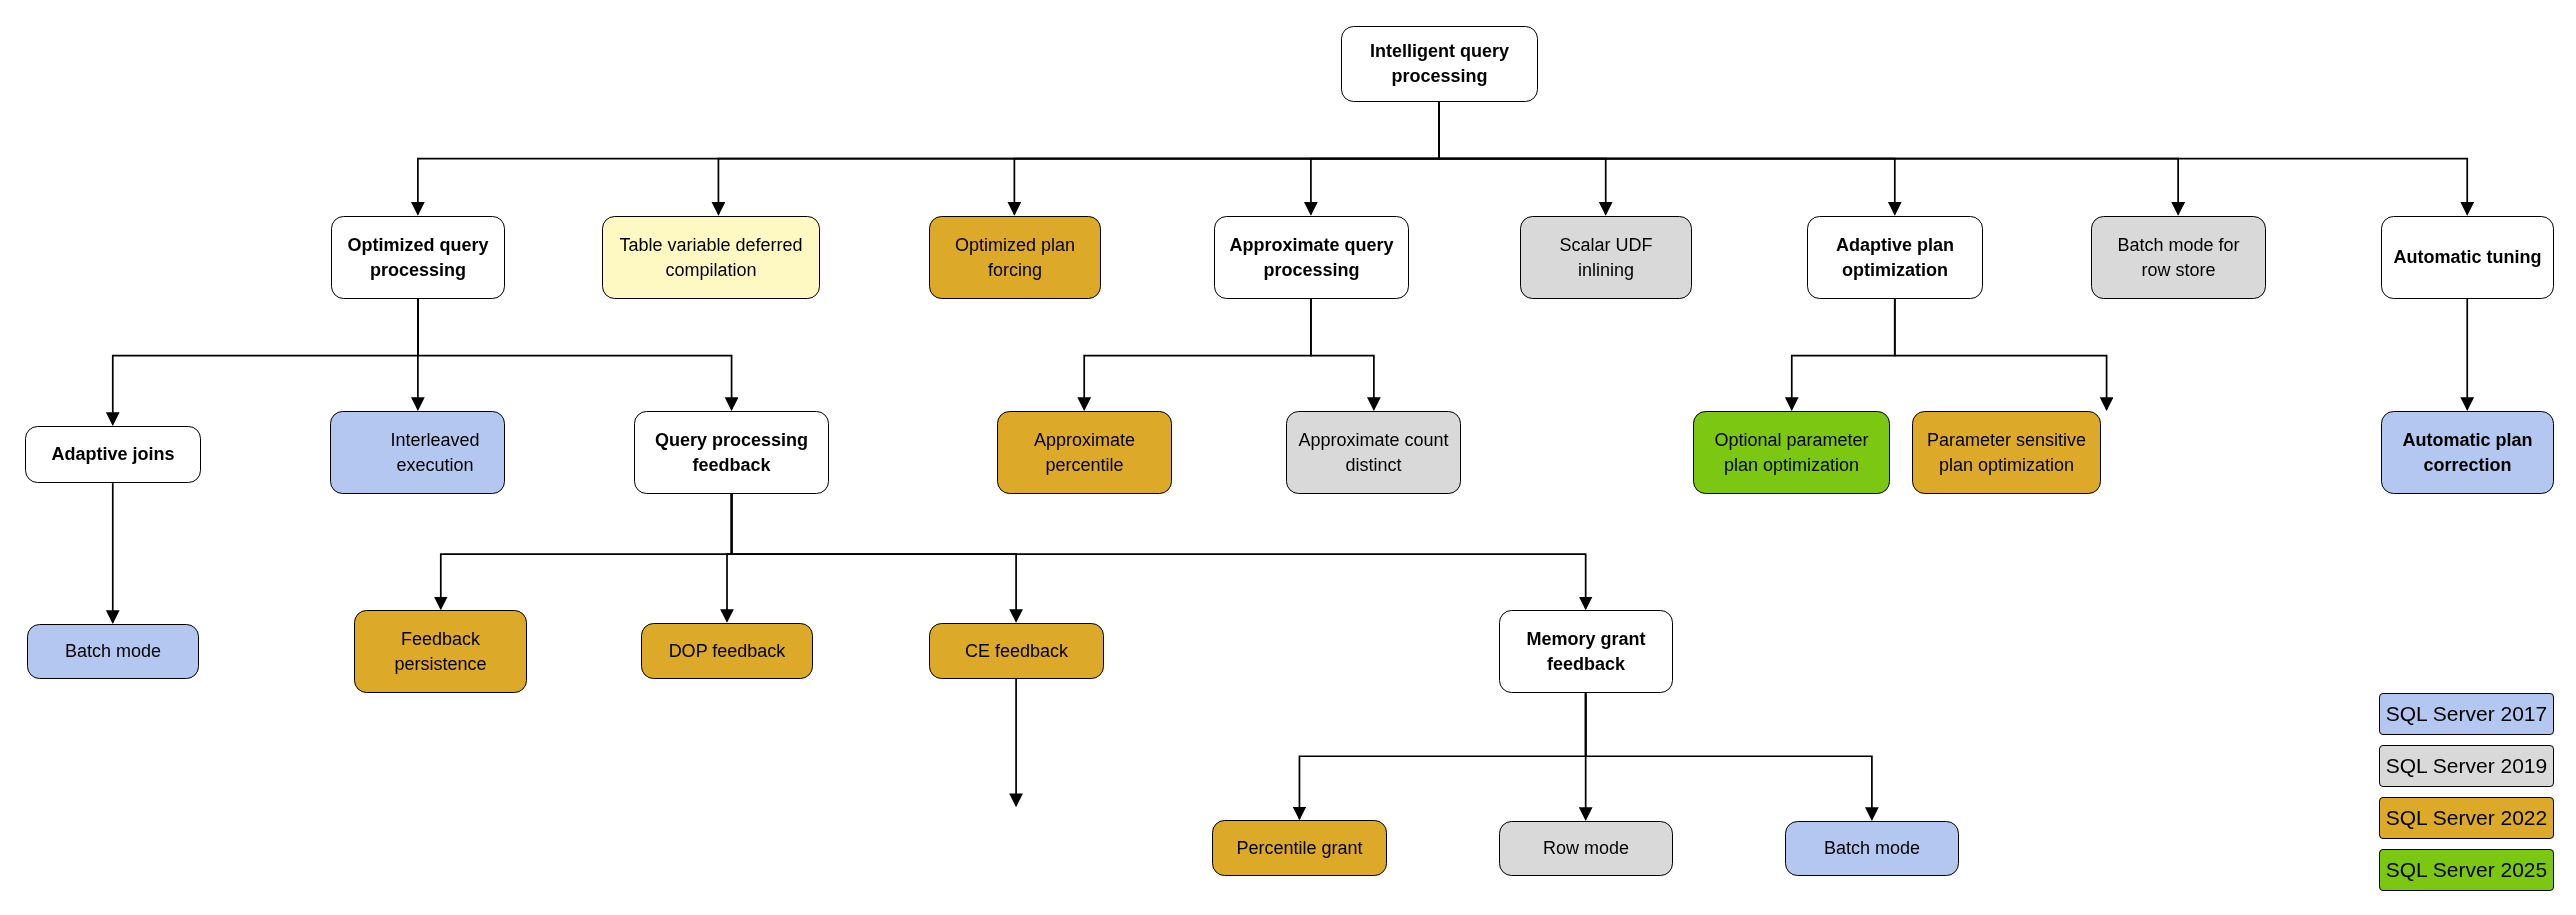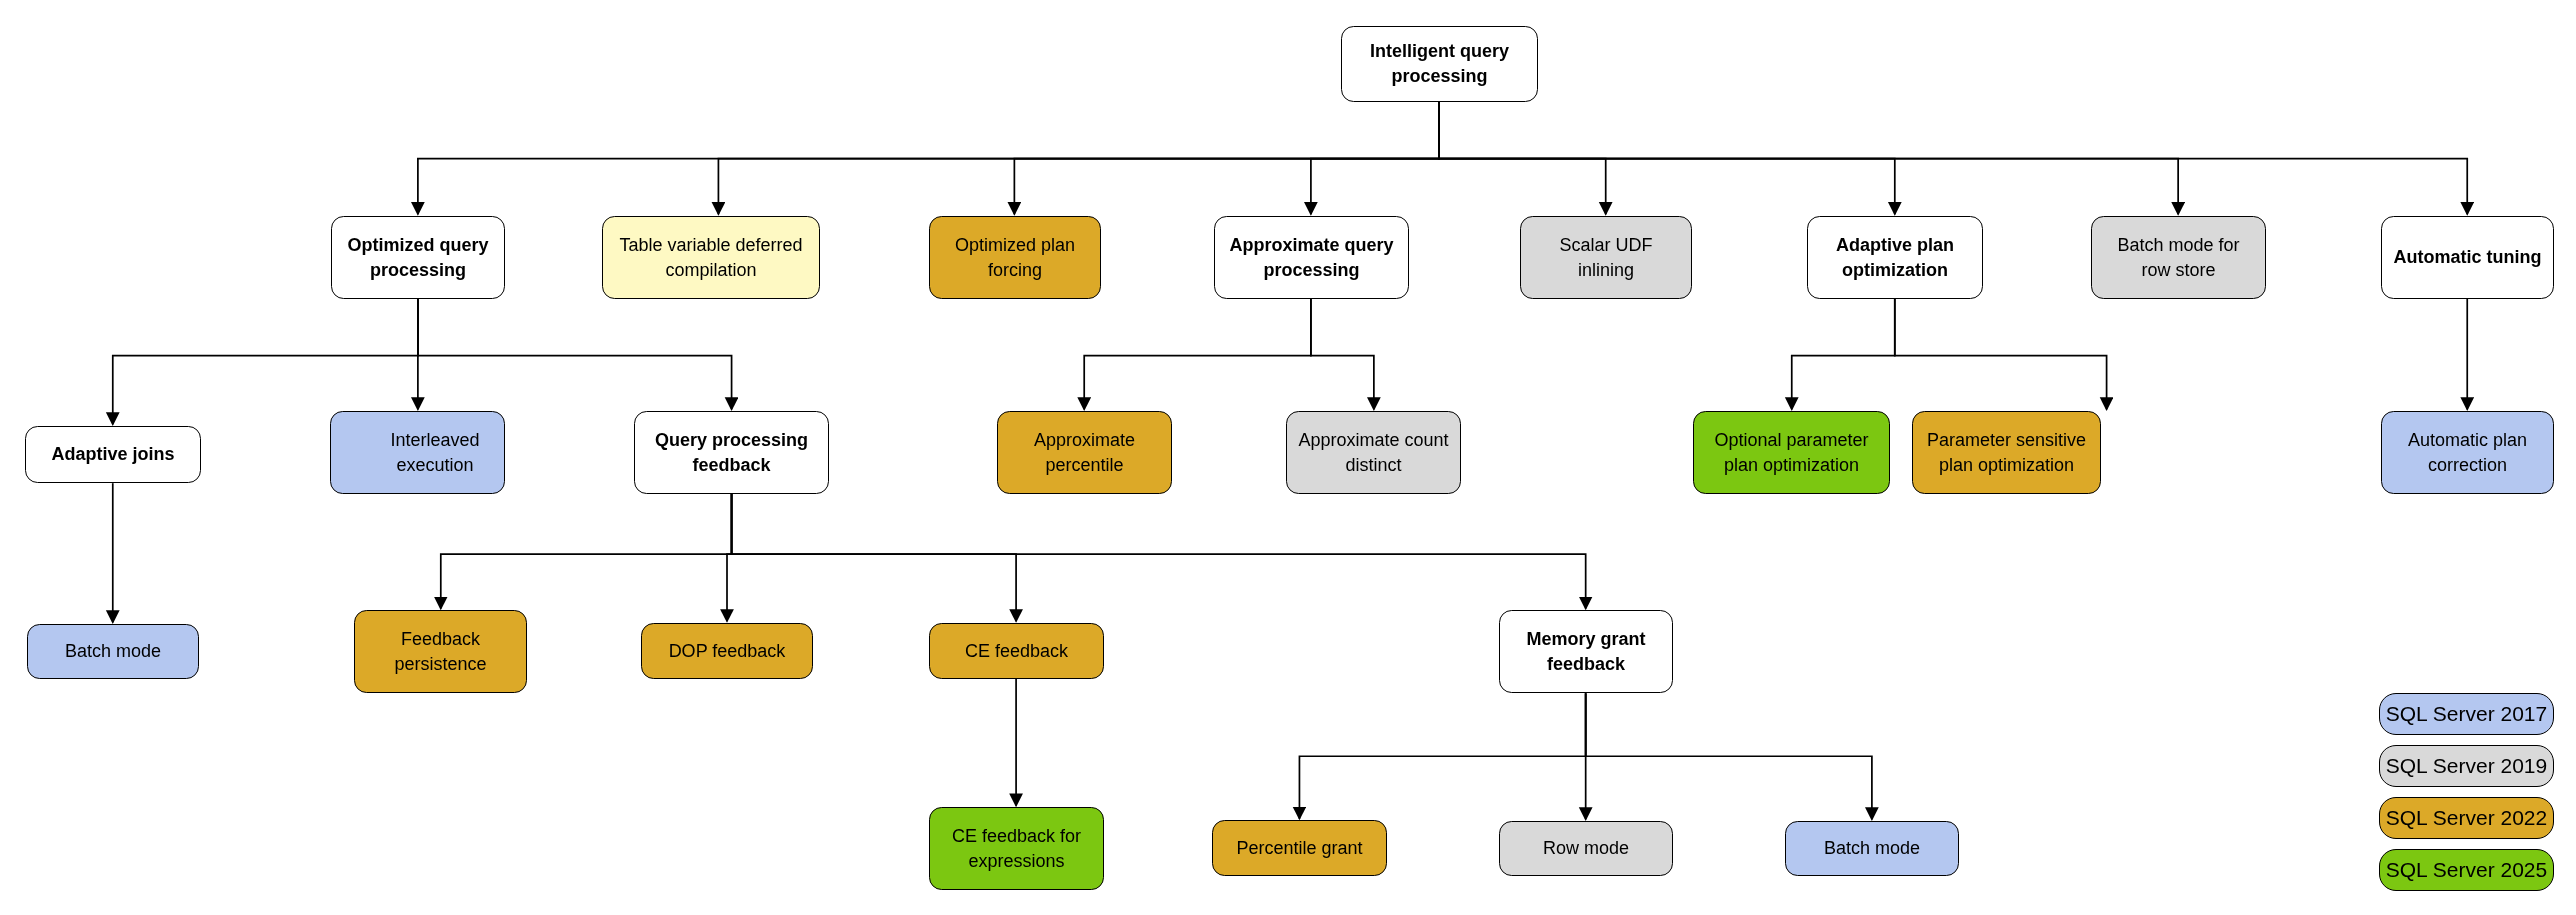--- a/index.html
+++ b/index.html
@@ -34,21 +34,21 @@
     line-height: 25px;
     color: #000000;
     padding: 3.4px 9.2px;
     background: #FFFFFF;
   }
   .node.bold { font-weight: 700; }
   .legend-item {
     position: absolute;
     box-sizing: border-box;
     border: 1.7px solid #000000;
-    border-radius: 17px;
+    border-radius: 4px;
     display: flex;
     align-items: center;
     justify-content: center;
     text-align: left;
     font-size: 21px;
     color: #000000;
   }
 </style>
 </head>
 <body>
@@ -127,40 +127,37 @@
     </div>
     <div class="node" style="left: 1286px; top: 411px; width: 175px; height: 83px; background: rgb(217, 217, 217);">
       <span>Approximate count distinct</span>
     </div>
     <div class="node" style="left: 1693px; top: 411px; width: 197px; height: 83px; background: rgb(124, 199, 17);">
       <span>Optional parameter plan optimization</span>
     </div>
     <div class="node" style="left: 1912px; top: 411px; width: 189px; height: 83px; background: rgb(220, 169, 40);">
       <span>Parameter sensitive plan optimization</span>
     </div>
-    <div class="node" style="left: 2381px; top: 411px; width: 173px; height: 83px; background: rgb(180, 199, 240);">
+    <div class="node" style="left: 2381px; top: 411px; width: 173px; height: 83px; background: rgb(180, 199, 240); font-weight: bold;">
       <span>Automatic plan correction</span>
     </div>
     <div class="node" style="left: 27px; top: 624px; width: 172px; height: 55px; background: rgb(180, 199, 240);">
       <span>Batch mode</span>
     </div>
     <div class="node" style="left: 354px; top: 610px; width: 173px; height: 83px; background: rgb(220, 169, 40);">
       <span>Feedback persistence</span>
     </div>
     <div class="node" style="left: 641px; top: 623px; width: 172px; height: 56px; background: rgb(220, 169, 40);">
       <span>DOP feedback</span>
     </div>
     <div class="node" style="left: 929px; top: 623px; width: 175px; height: 56px; background: rgb(220, 169, 40);">
       <span>CE feedback</span>
     </div>
     <div class="node bold" style="left: 1499px; top: 610px; width: 174px; height: 83px; background: rgb(255, 255, 255);">
       <span>Memory grant feedback</span>
-    </div>
-    <div class="node" style="left: 929px; top: 807px; width: 175px; height: 83px; background: rgb(124, 199, 17);">
-      <span>CE feedback for expressions</span>
     </div>
     <div class="node" style="left: 1212px; top: 820px; width: 175px; height: 56px; background: rgb(220, 169, 40);">
       <span>Percentile grant</span>
     </div>
     <div class="node" style="left: 1499px; top: 821px; width: 174px; height: 55px; background: rgb(217, 217, 217);">
       <span>Row mode</span>
     </div>
     <div class="node" style="left: 1785px; top: 821px; width: 174px; height: 55px; background: rgb(180, 199, 240);">
       <span>Batch mode</span>
     </div>

